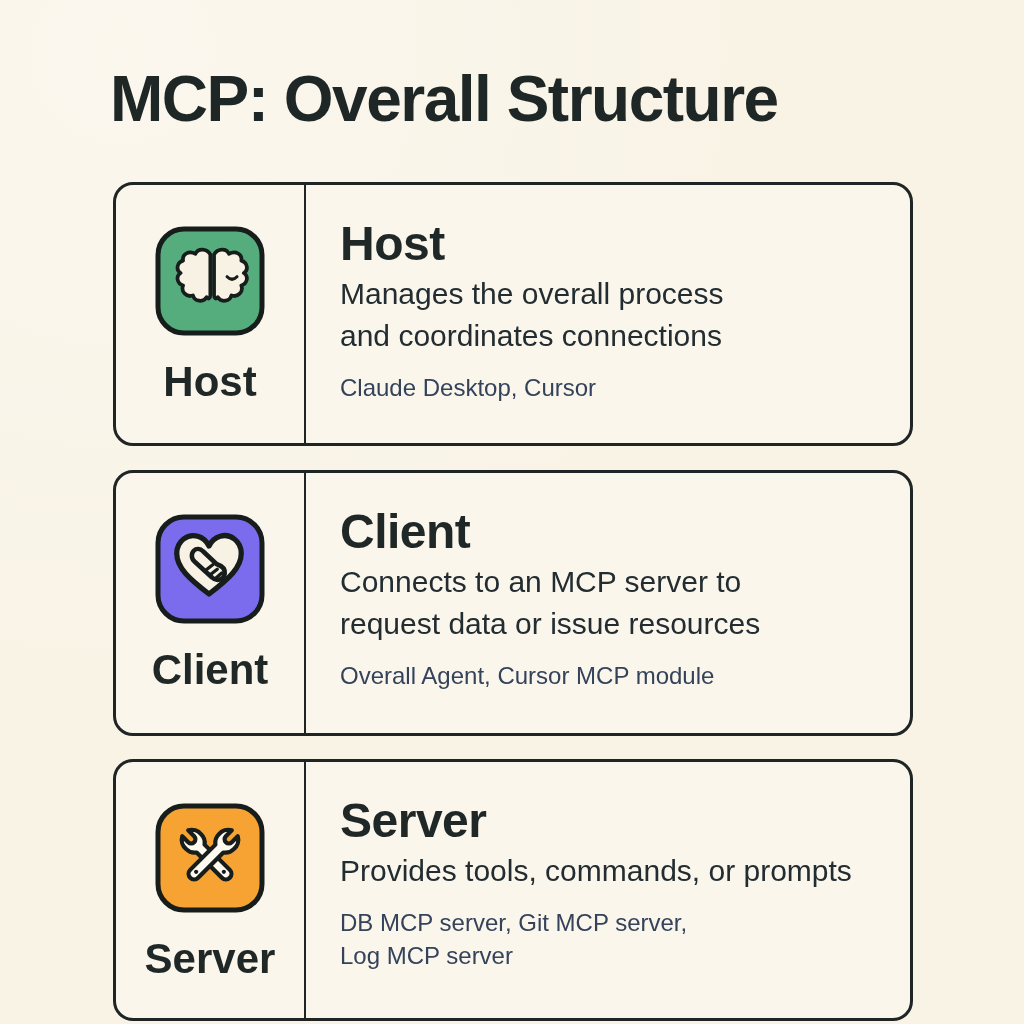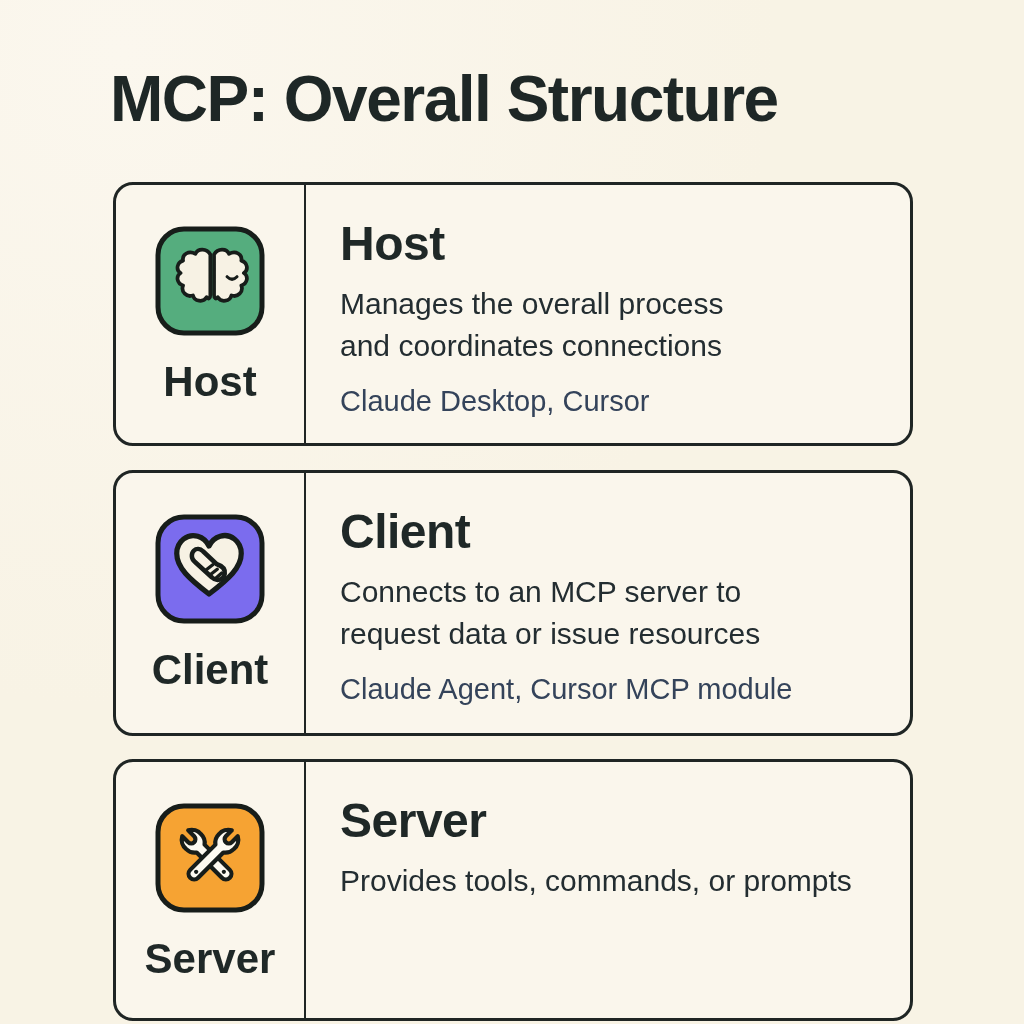--- a/index.html
+++ b/index.html
@@ -65,29 +65,29 @@
     box-sizing: border-box;
   }
   .card-heading {
     font-size: 48px;
     font-weight: bold;
     color: #1f2827;
     line-height: 1.12;
     letter-spacing: -0.5px;
   }
   .card-desc {
-    margin-top: 12px;
+    margin-top: 2px;
     font-size: 30px;
     color: #232d31;
     line-height: 1.4;
     white-space: pre-line;
   }
   .card-examples {
     margin-top: 14px;
-    font-size: 29px;
+    font-size: 24px;
     color: #34435a;
     line-height: 1.38;
     white-space: pre-line;
   }
   .tile-stroke { stroke: #171d1a; }
 </style>
 </head>
 <body>
 
 <div class="canvas">
@@ -123,21 +123,21 @@
           <path d="M36,34 C32,38 32,45 37,49 L60,70 C66,76 76,73 77,65 C78,58 72,54 66,52 L48,35 C44,31 39,31 36,34 Z" fill="#f7f2e4" stroke="#171d1a" stroke-width="6" stroke-linejoin="round"></path>
           <path d="M52,60 l9,-7 M58,66 l9,-7 M65,71 l8,-7" fill="none" stroke="#171d1a" stroke-width="4.5" stroke-linecap="round"></path>
         </g>
       </svg>
       <div class="card-label">Client</div>
     </div>
     <div class="card-right">
       <div class="card-heading">Client</div>
       <div class="card-desc">Connects to an MCP server to
 request data or issue resources</div>
-      <div class="card-examples">Claude Agent, Cursor MCP module</div>
+      <div class="card-examples">Overall Agent, Cursor MCP module</div>
     </div>
   </div>
 
   <div class="card card-2">
     <div class="card-left">
       <svg class="icon-tile" viewBox="0 0 112 112" aria-hidden="true">
         <rect x="4" y="4" width="104" height="104" rx="26" class="tile-stroke" stroke-width="5" fill="#f6a333"></rect>
         <g transform="translate(14,14) scale(0.7)">
           <g transform="rotate(-45 60 60)">
             <path d="M45,27 A17,17 0 0 1 54,10 L54,22 A6,6 0 0 0 66,22 L66,10 A17,17 0 0 1 75,27 A17,17 0 0 1 68,41 L68,92 A8,8 0 0 1 52,92 L52,41 A17,17 0 0 1 45,27 Z" fill="#fdfaf1" stroke="#171d1a" stroke-width="6" stroke-linejoin="round"></path>
@@ -147,16 +147,18 @@
             <path d="M45,27 A17,17 0 0 1 54,10 L54,22 A6,6 0 0 0 66,22 L66,10 A17,17 0 0 1 75,27 A17,17 0 0 1 68,41 L68,92 A8,8 0 0 1 52,92 L52,41 A17,17 0 0 1 45,27 Z" fill="#fdfaf1" stroke="#171d1a" stroke-width="6" stroke-linejoin="round"></path>
             <circle cx="60" cy="88" r="3" fill="#171d1a"></circle>
           </g>
         </g>
       </svg>
       <div class="card-label">Server</div>
     </div>
     <div class="card-right">
       <div class="card-heading">Server</div>
       <div class="card-desc">Provides tools, commands, or prompts</div>
+      <div class="card-examples">DB MCP server, Git MCP server,
+Log MCP server</div>
     </div>
   </div>
 
 </div>
 
 </body></html>

